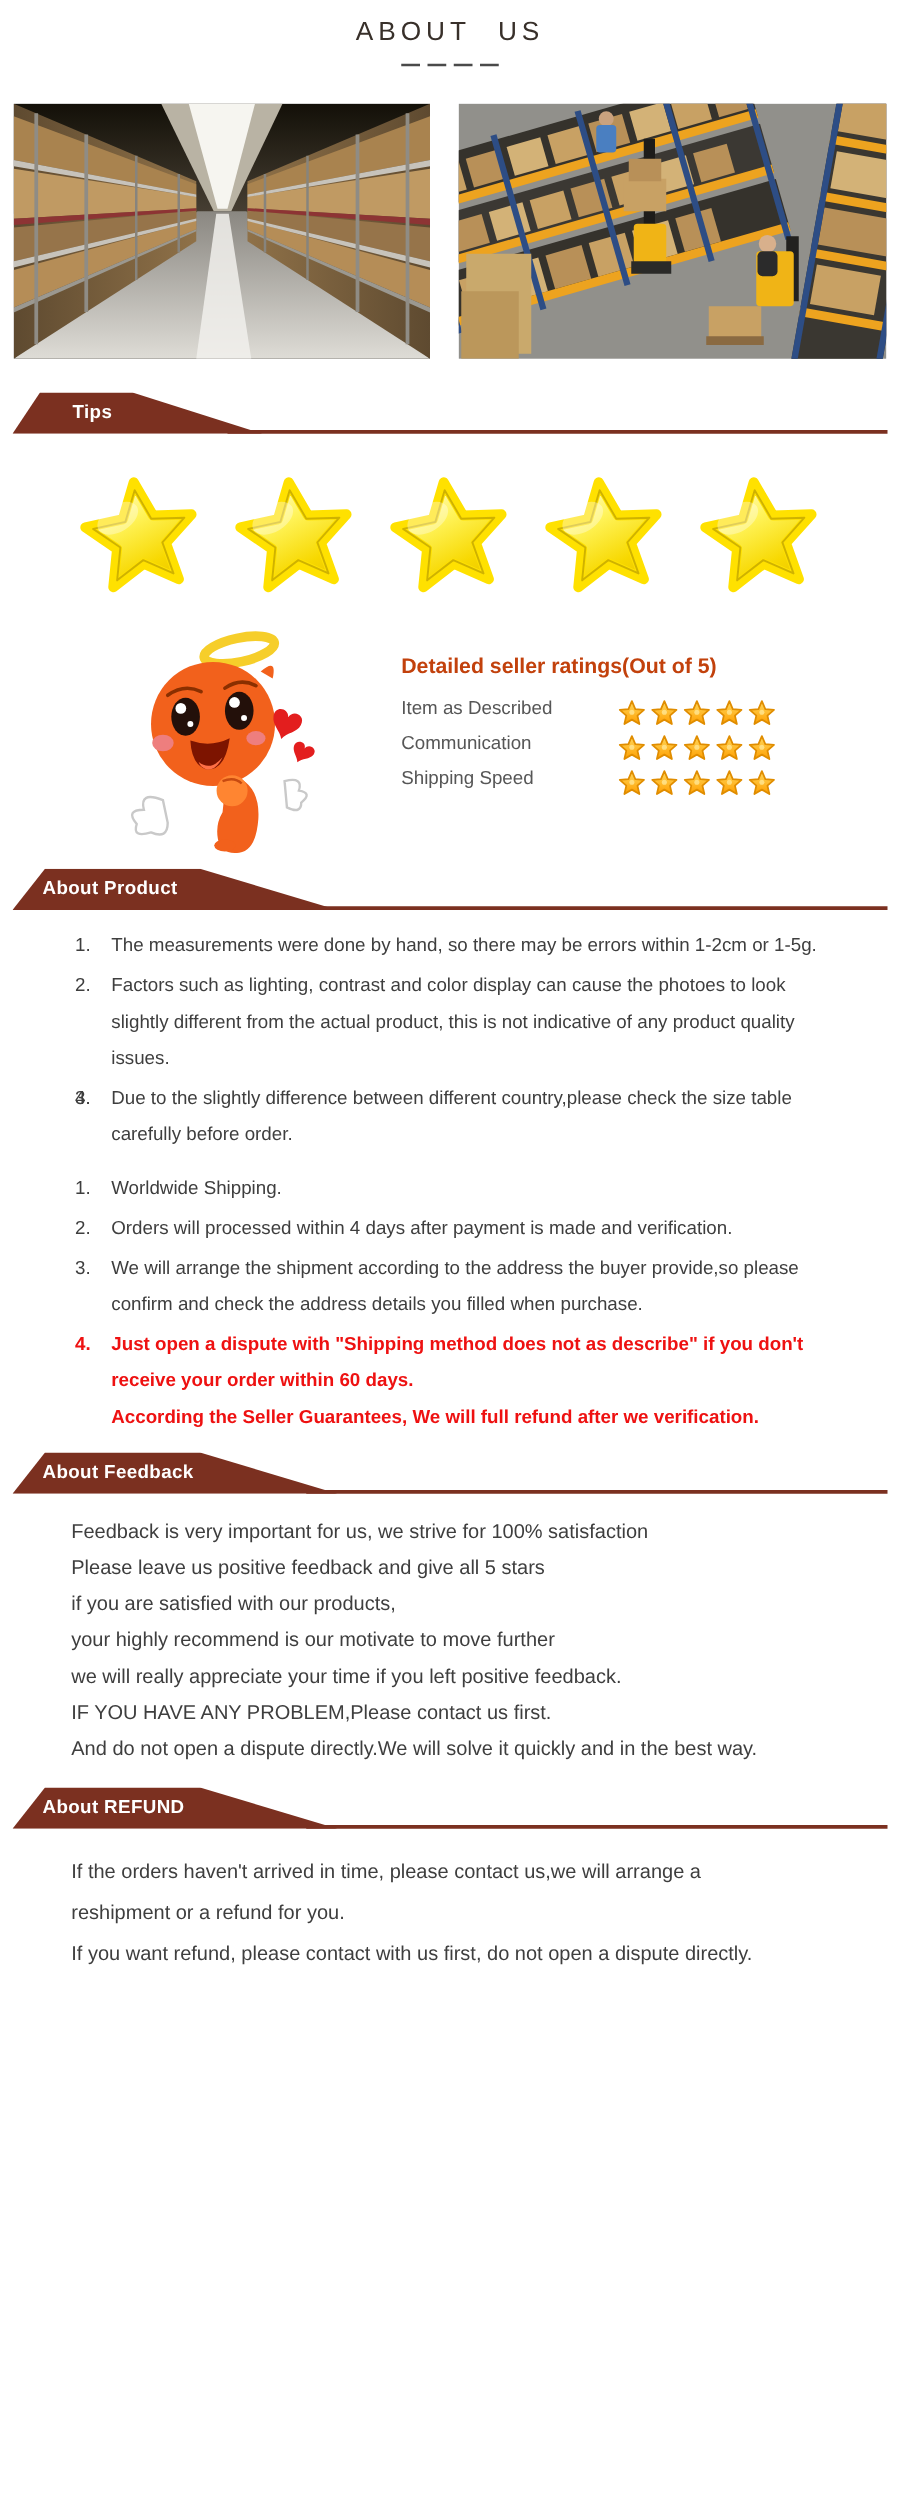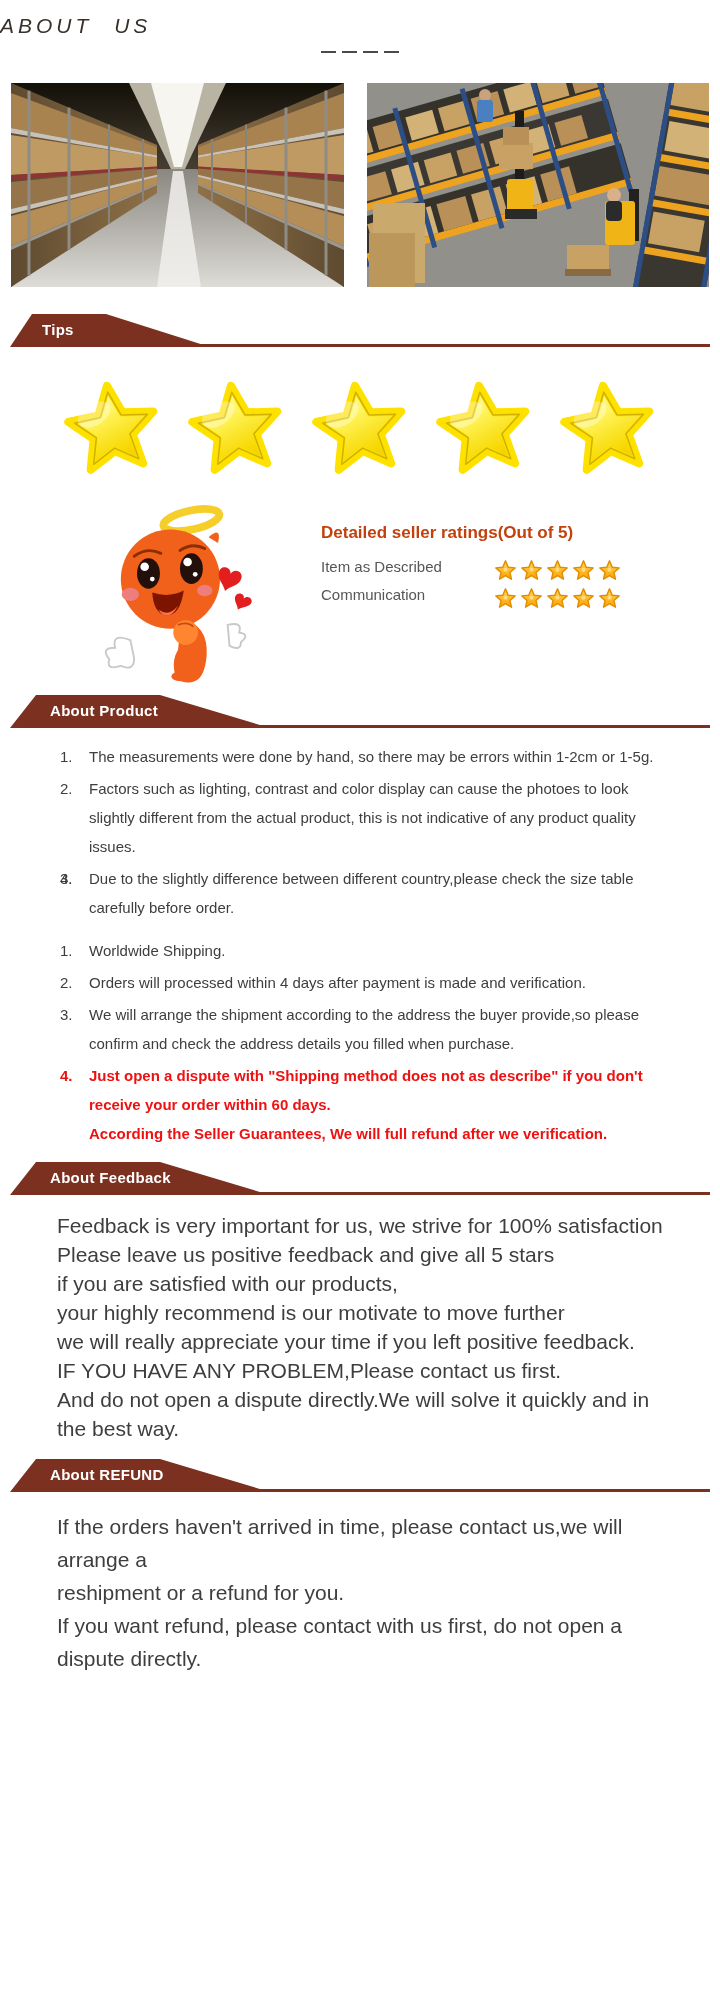--- a/index.html
+++ b/index.html
@@ -1,31 +1,31 @@
 <!DOCTYPE html>
 <html><head>
 <meta charset="utf-8">
 <style>
   html,body{margin:0;padding:0;background:#fff;}
   .page{position:relative;width:720px;height:2000px;background:#fff;overflow:hidden;
         font-family:"Liberation Sans",sans-serif;color:#3e3e3e;}
   
-  .header{padding-top:14px;text-align:left;font-style:italic;}
+  .header{padding-top:14px;text-align:center;}
   .title{margin:0;font-size:21px;font-weight:400;letter-spacing:4px;word-spacing:12px;color:#38302a;}
   .dashes{display:flex;justify-content:center;gap:6px;margin-top:13px;}
   .dash{width:15px;height:2px;background:#4a4a4a;}
   
   .photos{display:flex;gap:23px;margin:30px 10px 0 11px;}
   .photo{display:block;background:#ccc;}
   
   .banner{position:relative;height:33px;margin:0 10px;}
   .banner .banner-shape{position:absolute;left:0;top:0;}
-  .banner-label{position:absolute;left:40px;top:7px;color:#fff;font-size:15px;font-weight:bold;letter-spacing:.3px;}
+  .banner-label{position:absolute;left:24px;top:7px;color:#fff;font-size:15px;font-weight:bold;letter-spacing:.3px;}
   .banner-line{position:absolute;left:235px;right:0;bottom:0;height:3px;background:#7b3020;}
-  .banner.tips .banner-label{left:32px;}
+  .banner.tips .banner-label{left:48px;}
   .banner.tips .banner-line{left:172px;}
   .banner.tips{margin-top:27px;}
   .banner.product{margin-top:10px;}
   .banner.shipment{margin-top:12px;}
   .banner.feedback{margin-top:14px;}
   .banner.refundb{margin-top:16px;}
   
   .stars-row{display:flex;justify-content:center;gap:16px;margin-top:26px;}
   .big-star{width:108px;height:106px;}
   
@@ -38,21 +38,21 @@
   .rating-label{width:172px;font-size:15px;color:#565656;}
   .rating-stars{display:flex;gap:1px;}
   .small-star{width:25px;height:24px;}
   
   .num-list{list-style:none;margin:14px 52px 0 60px;padding:0;font-size:15px;line-height:29px;}
   .num-list li{position:relative;padding-left:29px;margin-bottom:3px;white-space:normal;}
   .num-list .num{position:absolute;left:0;top:0;}
   .num-list .txt{white-space:pre-line;}
   .num-list li.red{color:#ee1111;font-weight:bold;}
   
-  .para{margin:16px 52px 0 57px;font-size:21px;line-height:29px;white-space:pre-line;}
+  .para{margin:16px 52px 0 57px;font-size:16px;line-height:29px;white-space:pre-line;}
   .para.refund-text{line-height:33px;margin-top:18px;}
 </style>
 </head>
 <body>
 
 <svg width="0" height="0" style="position:absolute" aria-hidden="true">
   <defs>
     <path id="starPath" d="M60,14 L73.5,45.4 L107.6,48.6 L81.9,71.1 L89.4,104.5 L60,87 L30.6,104.5 L38.1,71.1 L12.4,48.6 L46.5,45.4 Z"></path>
     <linearGradient id="gBig" x1="0.15" y1="0" x2="0.55" y2="1">
       <stop offset="0" stop-color="#fffde8"></stop>
@@ -292,20 +292,40 @@
                 <use href="#smallstar"></use>
               </svg>
             <svg class="small-star">
                 <use href="#smallstar"></use>
               </svg>
             <svg class="small-star">
                 <use href="#smallstar"></use>
               </svg>
           </span>
         </div>
+        <div class="rating-row">
+          <span class="rating-label">Shipping Speed</span>
+          <span class="rating-stars">
+            <svg class="small-star">
+                <use href="#smallstar"></use>
+              </svg>
+            <svg class="small-star">
+                <use href="#smallstar"></use>
+              </svg>
+            <svg class="small-star">
+                <use href="#smallstar"></use>
+              </svg>
+            <svg class="small-star">
+                <use href="#smallstar"></use>
+              </svg>
+            <svg class="small-star">
+                <use href="#smallstar"></use>
+              </svg>
+          </span>
+        </div>
       </div>
     </div>
   </div>
 
   <div class="banner product">
     <svg class="banner-shape" width="260" height="33" viewBox="0 0 260 33">
       <polygon points="26,0 150,0 260,33 0,33" fill="#7b3020"></polygon>
     </svg>
     <span class="banner-label">About Product</span>
     <div class="banner-line"></div>

